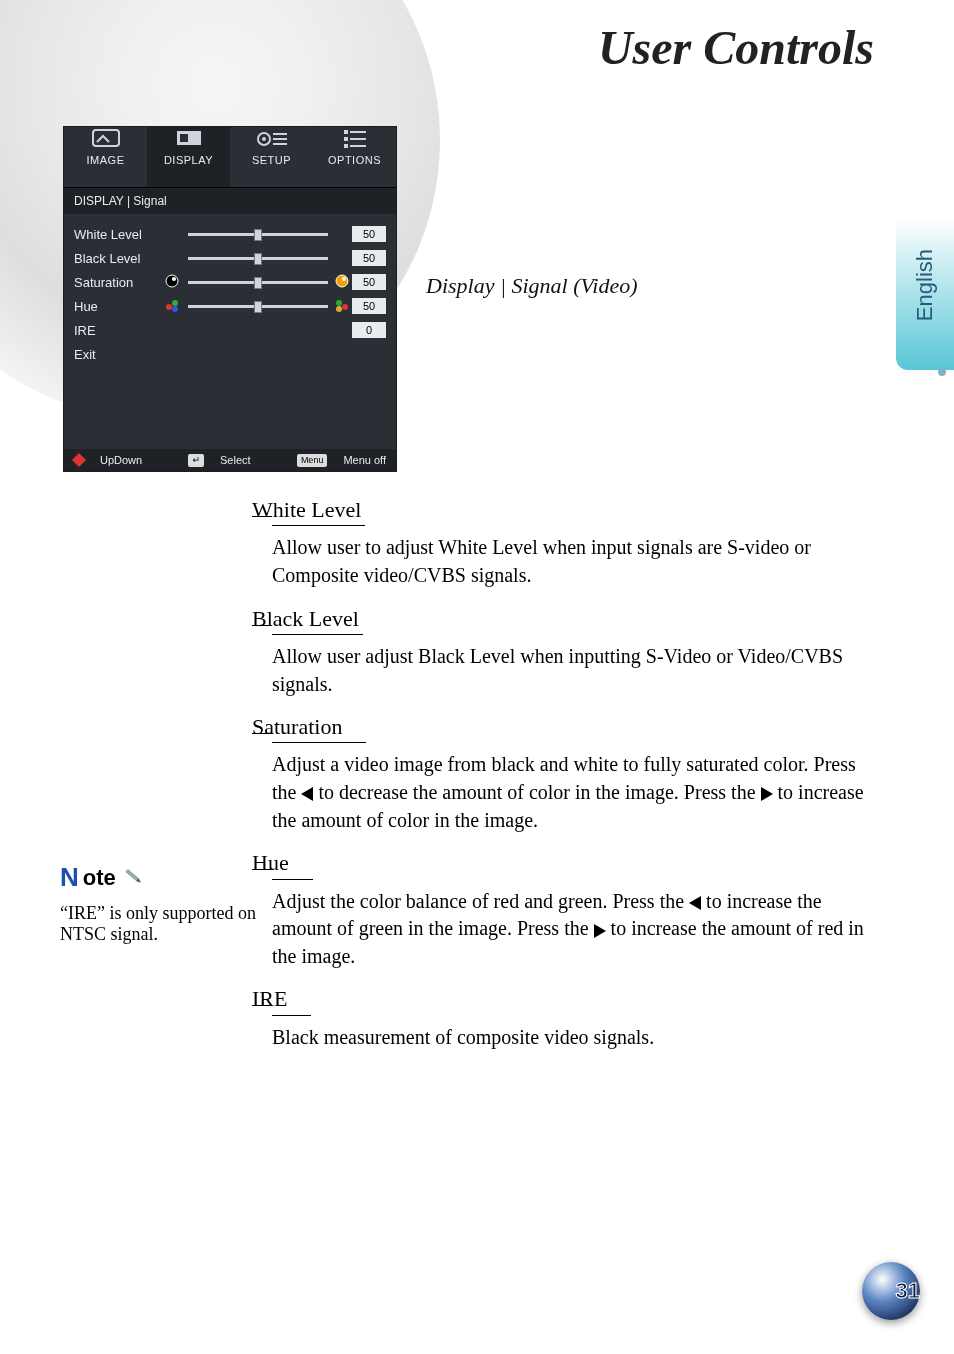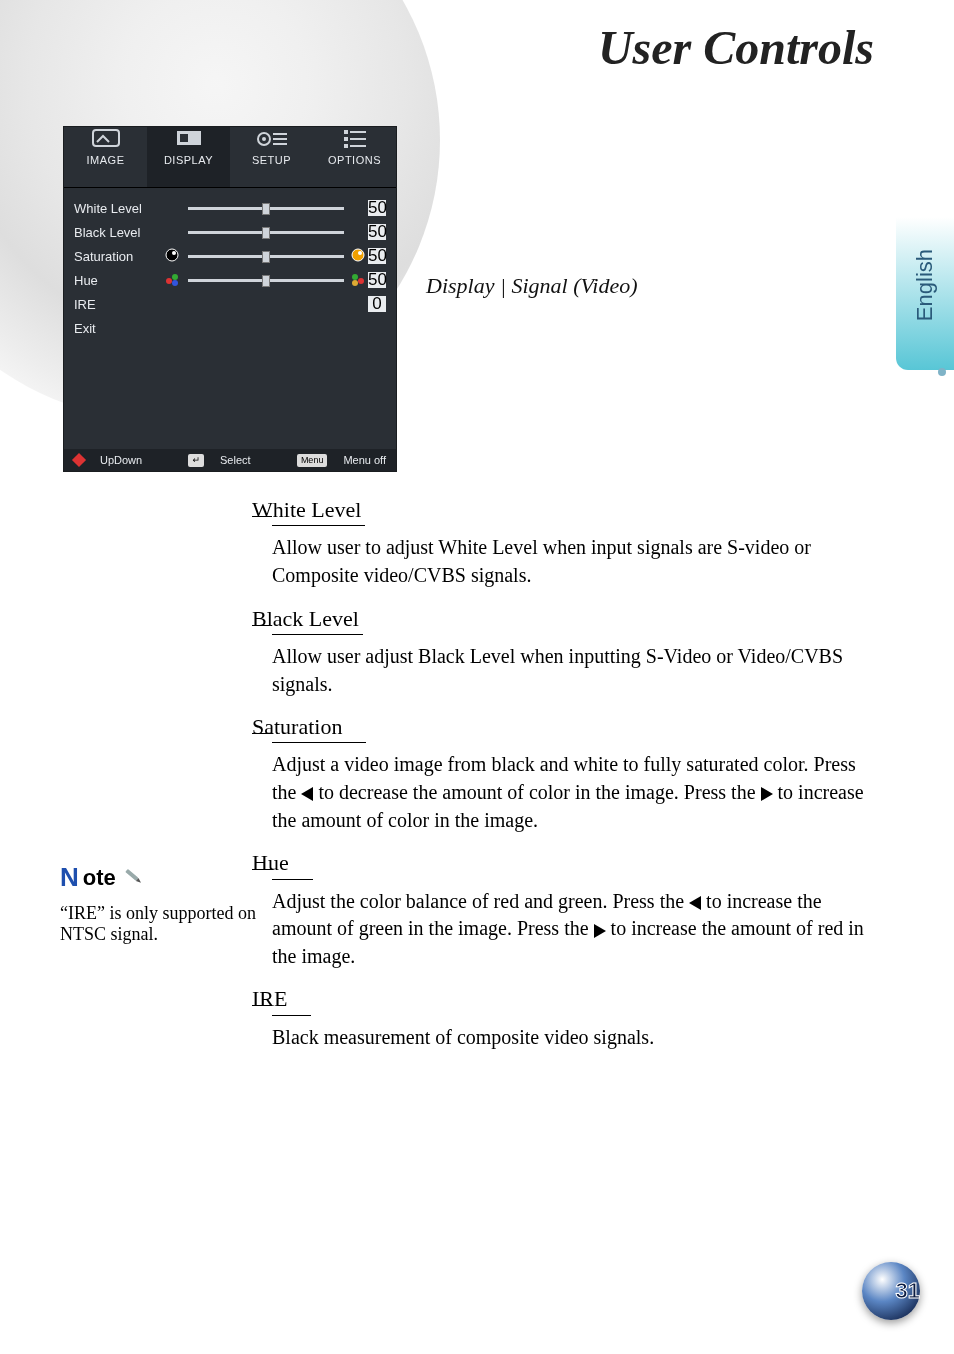--- a/index.html
+++ b/index.html
@@ -24,21 +24,21 @@
   .osd .tab.sel{background:#1e2227;}
   .osd .tab .ticon{width:34px;height:26px;margin-bottom:4px;display:flex;align-items:center;justify-content:center;}
   .osd .crumb{padding:6px 10px;background:#1e2227;font-size:12px;}
   .osd .rows{padding:8px 10px 0;}
   .osd .row{display:flex;align-items:center;height:24px;}
   .osd .row .lab{width:90px;}
   .osd .row .icL,.osd .row .icR{width:18px;}
   .osd .slider{flex:1;height:10px;position:relative;margin:0 6px;}
   .osd .slider .track{position:absolute;left:0;right:0;top:4px;height:3px;background:#cfd4da;}
   .osd .slider .thumb{position:absolute;top:0;width:6px;height:10px;background:#cfd4da;border:1px solid #777;left:50%;transform:translateX(-50%);}
-  .osd .row .val{width:18px;height:16px;line-height:16px;text-align:center;background:#e9ecef;color:#000;font-size:17px;}
+  .osd .row .val{width:34px;height:16px;line-height:16px;text-align:center;background:#e9ecef;color:#000;font-size:11px;}
   .osd .footer{position:absolute;left:0;right:0;bottom:0;height:22px;display:flex;align-items:center;
                padding:0 10px;background:#1e2227;font-size:11px;gap:6px;}
   .osd .footer .spacer{flex:1;}
   .osd .footer .kb{display:inline-flex;align-items:center;gap:16px;}
   .osd .footer .key{display:inline-block;padding:0 4px;height:13px;line-height:13px;font-size:9px;
                     background:#ddd;color:#000;border-radius:2px;}
   .dia{display:inline-block;width:10px;height:10px;background:#d33;transform:rotate(45deg);}
 
   
   .subheader{position:absolute;left:426px;top:273px;font-style:italic;font-size:22px;color:#111;}
@@ -114,20 +114,21 @@
             <rect x="8" y="3" width="16" height="2" fill="#cfd4da"></rect>
             <rect x="2" y="9" width="4" height="4" fill="#cfd4da"></rect>
             <rect x="8" y="10" width="16" height="2" fill="#cfd4da"></rect>
             <rect x="2" y="16" width="4" height="4" fill="#cfd4da"></rect>
             <rect x="8" y="17" width="16" height="2" fill="#cfd4da"></rect>
           </svg>
       </span>
       <span>OPTIONS</span>
     </div>
   </div>
+  <div class="crumb">DISPLAY | Signal</div>
   <div class="rows">
 
     <div class="row">
       <span class="lab">White Level</span>
       <span class="icL"></span>
       <span class="slider">
           <span class="track"></span>
           <span class="thumb"></span>
         </span>
       <span class="icR"></span>

